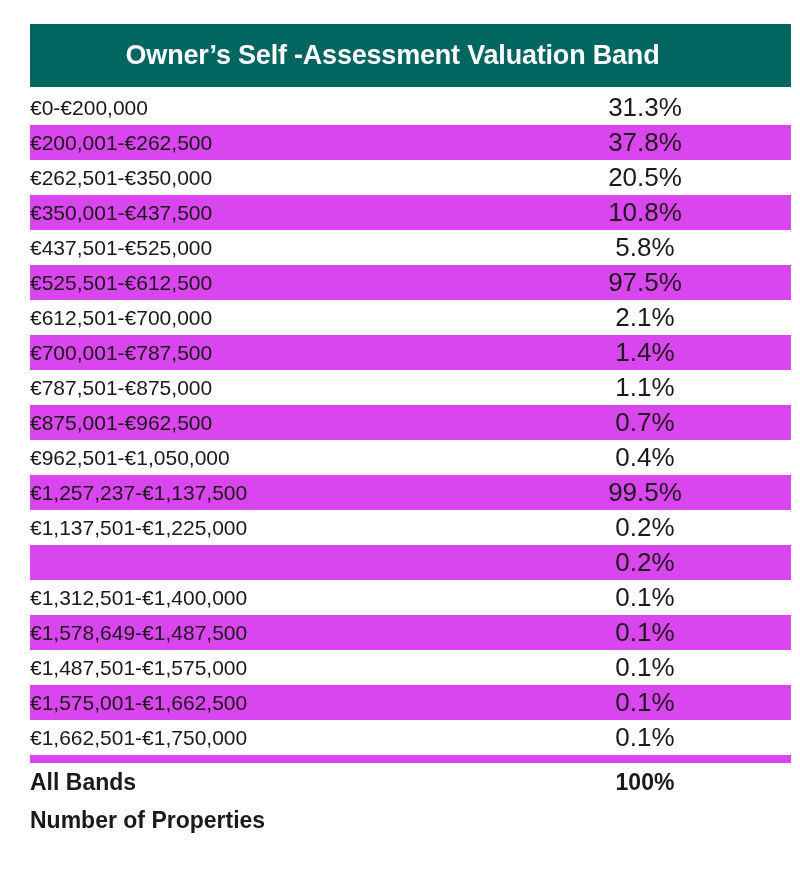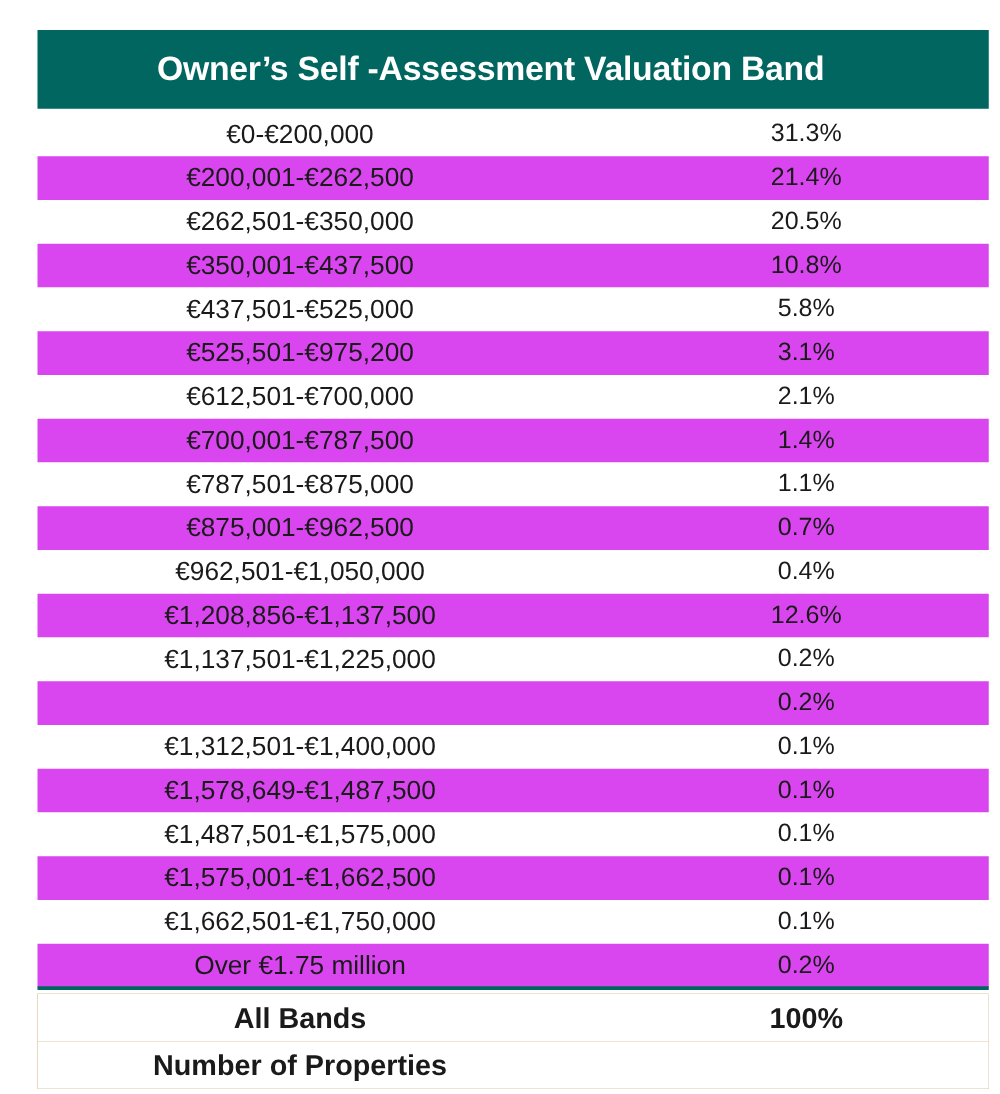--- a/index.html
+++ b/index.html
@@ -62,53 +62,53 @@
   .row.odd  { background: #ffffff; }
   .row.even { background: #d946ef; }
 
   .cell-band {
     position: absolute;
     left: 0px;
     top: 0;
     width: 420px;
     height: 35px;
     line-height: 35px;
-    text-align: center;
+    text-align: left;
     font-size: 21px;
     white-space: nowrap;
   }
   .cell-value {
     position: absolute;
     left: 505px;
     top: 0;
     width: 220px;
     height: 35px;
     line-height: 35px;
     text-align: center;
-    font-size: 20px;
+    font-size: 26px;
     white-space: nowrap;
   }
 
   
   .footer-rule {
     position: absolute;
     left: 30px;
     top: 789px;
     width: 761px;
     height: 3px;
     background: #00665F;
   }
 
   
   .table-footer {
     position: absolute;
     left: 30px;
-    top: 795px;
-    width: 761px;
-    background: #a16207;
+    top: 763px;
+    width: 761px;
+    background: #fde047;
   }
   .frow {
     position: relative;
     height: 38px;
     width: 100%;
     background: #ffffff;
   }
   .frow .cell-band,
   .frow .cell-value {
     height: 38px;
@@ -126,37 +126,37 @@
     <div class="table-header-title">Owner’s Self -Assessment Valuation Band</div>
   </div>
 
   <div class="table-body" id="table-body">
       <div class="row odd">
         <div class="cell-band">€0-€200,000</div>
         <div class="cell-value">31.3%</div>
       </div>
       <div class="row even">
         <div class="cell-band">€200,001-€262,500</div>
-        <div class="cell-value">21.4%</div>
+        <div class="cell-value">37.8%</div>
       </div>
       <div class="row odd">
         <div class="cell-band">€262,501-€350,000</div>
         <div class="cell-value">20.5%</div>
       </div>
       <div class="row even">
         <div class="cell-band">€350,001-€437,500</div>
         <div class="cell-value">10.8%</div>
       </div>
       <div class="row odd">
         <div class="cell-band">€437,501-€525,000</div>
         <div class="cell-value">5.8%</div>
       </div>
       <div class="row even">
-        <div class="cell-band">€525,501-€975,200</div>
-        <div class="cell-value">3.1%</div>
+        <div class="cell-band">€525,501-€612,500</div>
+        <div class="cell-value">97.5%</div>
       </div>
       <div class="row odd">
         <div class="cell-band">€612,501-€700,000</div>
         <div class="cell-value">2.1%</div>
       </div>
       <div class="row even">
         <div class="cell-band">€700,001-€787,500</div>
         <div class="cell-value">1.4%</div>
       </div>
       <div class="row odd">
@@ -165,22 +165,22 @@
       </div>
       <div class="row even">
         <div class="cell-band">€875,001-€962,500</div>
         <div class="cell-value">0.7%</div>
       </div>
       <div class="row odd">
         <div class="cell-band">€962,501-€1,050,000</div>
         <div class="cell-value">0.4%</div>
       </div>
       <div class="row even">
-        <div class="cell-band">€1,208,856-€1,137,500</div>
-        <div class="cell-value">12.6%</div>
+        <div class="cell-band">€1,257,237-€1,137,500</div>
+        <div class="cell-value">99.5%</div>
       </div>
       <div class="row odd">
         <div class="cell-band">€1,137,501-€1,225,000</div>
         <div class="cell-value">0.2%</div>
       </div>
       <div class="row even">
         <div class="cell-value">0.2%</div>
       </div>
       <div class="row odd">
         <div class="cell-band">€1,312,501-€1,400,000</div>

